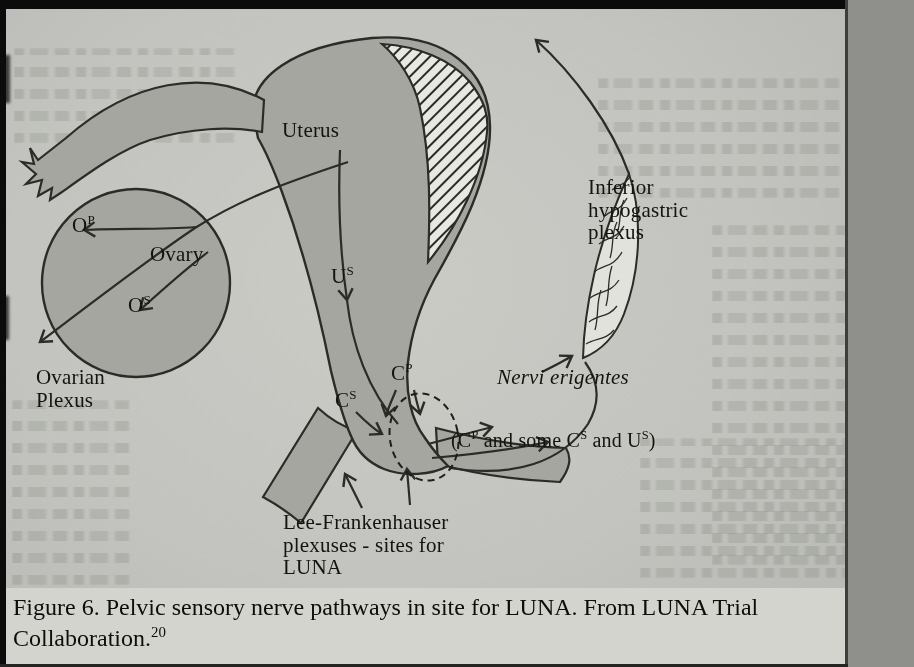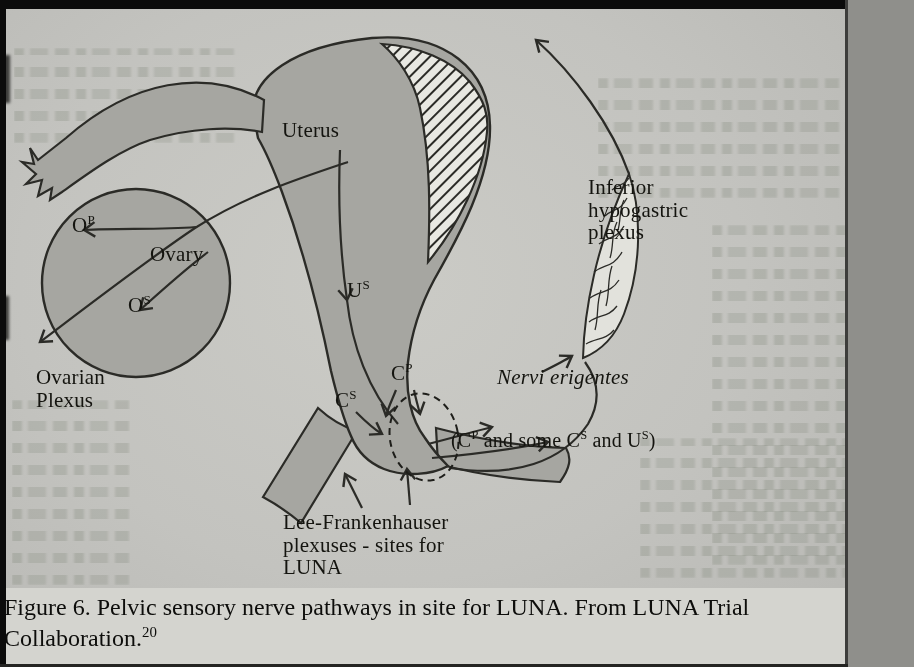--- a/index.html
+++ b/index.html
@@ -34,21 +34,21 @@
 
   .lbl {
     position:absolute; font-size:21px; line-height:1.08; color:#14140f;
     letter-spacing:.2px; white-space:nowrap;
   }
   .lbl.center { text-align:left; white-space:normal; }
   .lbl sup { font-size:.62em; vertical-align:super; line-height:0; }
   .lbl.small { font-size:20px;margin-top:40px; }
 
   #figure-caption {
-    position:absolute; left:4px; top:592px; width:898px;
+    position:absolute; left:13px; top:592px; width:898px;
     font-size:24px; line-height:1.3; color:#0d0d0b;
   }
   #figure-caption sup { font-size:.62em; vertical-align:super; line-height:0; }
 </style>
 </head>
 <body>
 
 <div id="page">
 
   <div id="caption-strip"></div>
@@ -150,21 +150,21 @@
 
   <div class="lbl" style="left:128px; top:294px;">
     <span>O</span><sup>S</sup>
   </div>
 
   <div class="lbl" style="left:36px; top:366px;">
     <span>Ovarian</span><br>
     <span>Plexus</span>
   </div>
 
-  <div class="lbl" style="left:331px; top:279px;margin-left:16px;">
+  <div class="lbl" style="left:331px; top:265px;">
     <span>U</span><sup>S</sup>
   </div>
 
   <div class="lbl" style="left:391px; top:362px;">
     <span>C</span><sup>P</sup>
   </div>
 
   <div class="lbl" style="left:335px; top:389px;">
     <span>C</span><sup>S</sup>
   </div>

